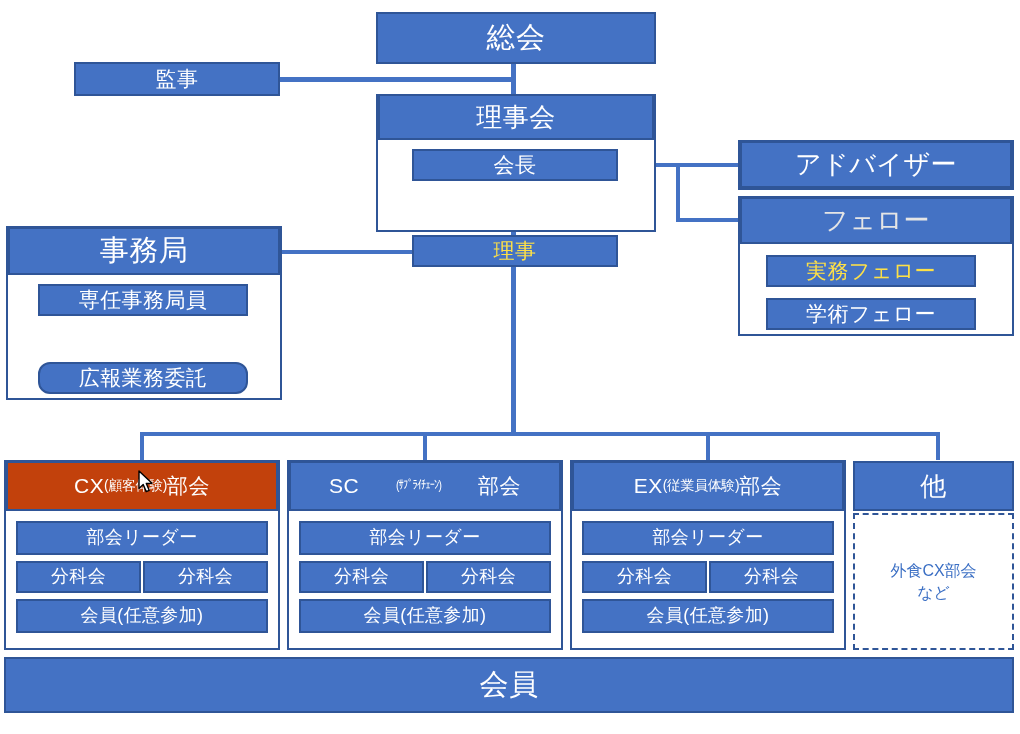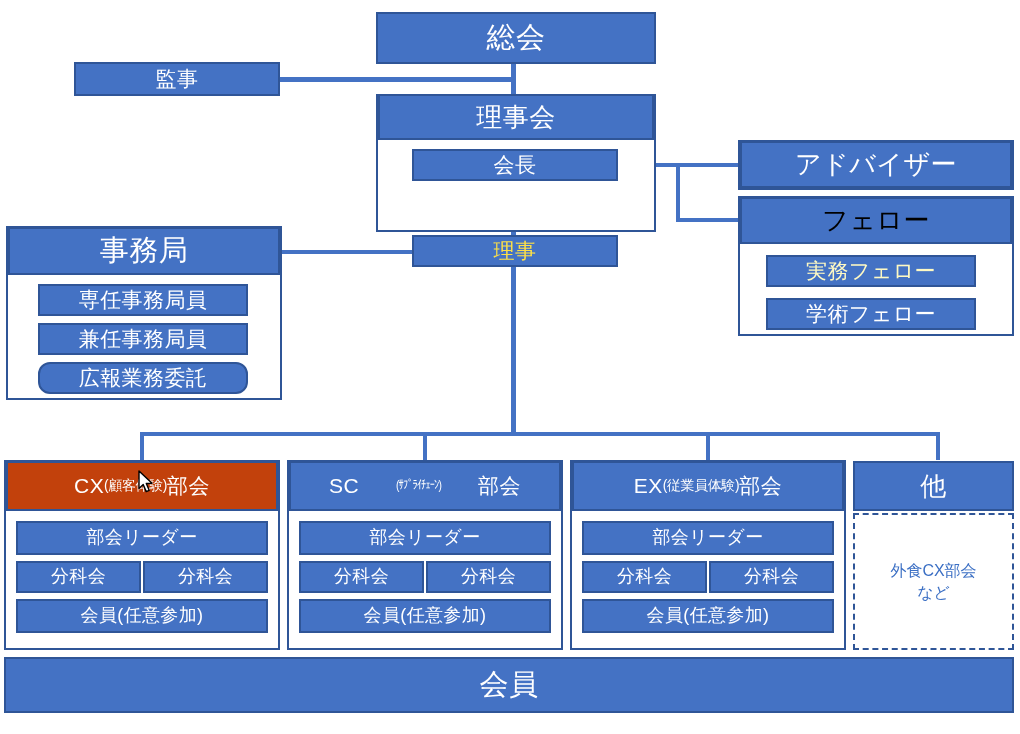--- a/index.html
+++ b/index.html
@@ -118,28 +118,27 @@
 
   <div class="frame" style="left: 376px; top: 94px; width: 280px; height: 138px; border-color: rgb(47, 85, 151); background: rgb(255, 255, 255);"></div>
   <div class="box fs-lg" style="left: 378px; top: 94px; width: 276px; height: 46px; background: rgb(68, 114, 196); border-color: rgb(47, 85, 151); color: rgb(255, 255, 255);">理事会</div>
   <div class="box fs-md" style="left: 412px; top: 149px; width: 206px; height: 32px; background: rgb(68, 114, 196); border-color: rgb(47, 85, 151); color: rgb(255, 255, 255);">会長</div>
   <div class="box fs-md" style="left: 412px; top: 191px; width: 206px; height: 32px; background: rgb(68, 114, 196); border-color: rgb(47, 85, 151); color: #fde047; margin-top: 44px;">理事</div>
 
   <div class="frame" style="left: 738px; top: 140px; width: 276px; height: 50px; border-color: rgb(47, 85, 151); background: rgb(255, 255, 255);"></div>
   <div class="box fs-lg" style="left: 740px; top: 141px; width: 272px; height: 47px; background: rgb(68, 114, 196); border-color: rgb(47, 85, 151); color: rgb(255, 255, 255);">アドバイザー</div>
 
   <div class="frame" style="left: 738px; top: 196px; width: 276px; height: 140px; border-color: rgb(47, 85, 151); background: rgb(255, 255, 255);"></div>
-  <div class="box fs-lg" style="left: 740px; top: 197px; width: 272px; height: 47px; background: rgb(68, 114, 196); border-color: rgb(47, 85, 151); color: #000000;">フェロー</div>
-  <div class="box fs-md" style="left: 766px; top: 255px; width: 210px; height: 32px; background: rgb(68, 114, 196); border-color: rgb(47, 85, 151); color: #fef9c3;">実務フェロー</div>
+  <div class="box fs-lg" style="left: 740px; top: 197px; width: 272px; height: 47px; background: rgb(68, 114, 196); border-color: rgb(47, 85, 151); color: #e5e5e5;">フェロー</div>
+  <div class="box fs-md" style="left: 766px; top: 255px; width: 210px; height: 32px; background: rgb(68, 114, 196); border-color: rgb(47, 85, 151); color: #fde047;">実務フェロー</div>
   <div class="box fs-md" style="left: 766px; top: 298px; width: 210px; height: 32px; background: rgb(68, 114, 196); border-color: rgb(47, 85, 151); color: rgb(255, 255, 255);">学術フェロー</div>
 
   <div class="frame" style="left: 6px; top: 226px; width: 276px; height: 174px; border-color: rgb(47, 85, 151); background: rgb(255, 255, 255);"></div>
   <div class="box fs-xl" style="left: 8px; top: 227px; width: 272px; height: 48px; background: rgb(68, 114, 196); border-color: rgb(47, 85, 151); color: rgb(255, 255, 255);">事務局</div>
   <div class="box fs-md" style="left: 38px; top: 284px; width: 210px; height: 32px; background: rgb(68, 114, 196); border-color: rgb(47, 85, 151); color: rgb(255, 255, 255);">専任事務局員</div>
-  <div class="box fs-md" style="left: 38px; top: 323px; width: 210px; height: 32px; background: rgb(68, 114, 196); border-color: rgb(47, 85, 151); color: rgb(255, 255, 255);">兼任事務局員</div>
   <div class="box fs-md" style="left: 38px; top: 362px; width: 210px; height: 32px; background: rgb(68, 114, 196); border-color: rgb(47, 85, 151); color: rgb(255, 255, 255); border-radius: 12px;">広報業務委託</div>
 
   <div class="frame" style="left: 4px; top: 460px; width: 276px; height: 190px; border-color: rgb(47, 85, 151); background: rgb(255, 255, 255);"></div>
   <div class="box fs-md" style="left: 6px; top: 461px; width: 272px; height: 50px; background: #c2410c; border-color: rgb(47, 85, 151); color: rgb(255, 255, 255);">
     <span>CX</span>
       <span class="sub-paren">(顧客体験)</span>
       <span>部会</span>
   </div>
   <div class="box fs-sm" style="left: 16px; top: 521px; width: 252px; height: 34px; background: rgb(68, 114, 196); border-color: rgb(47, 85, 151); color: rgb(255, 255, 255);">部会リーダー</div>
   <div class="box fs-sm" style="left: 16px; top: 561px; width: 125px; height: 32px; background: rgb(68, 114, 196); border-color: rgb(47, 85, 151); color: rgb(255, 255, 255);">分科会</div>

